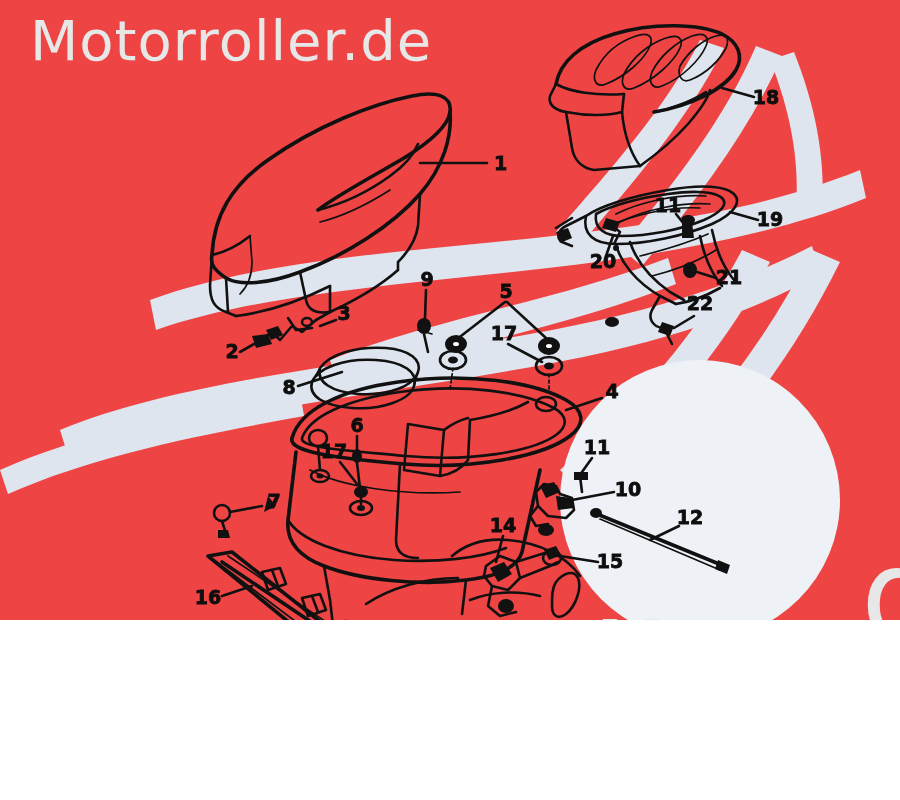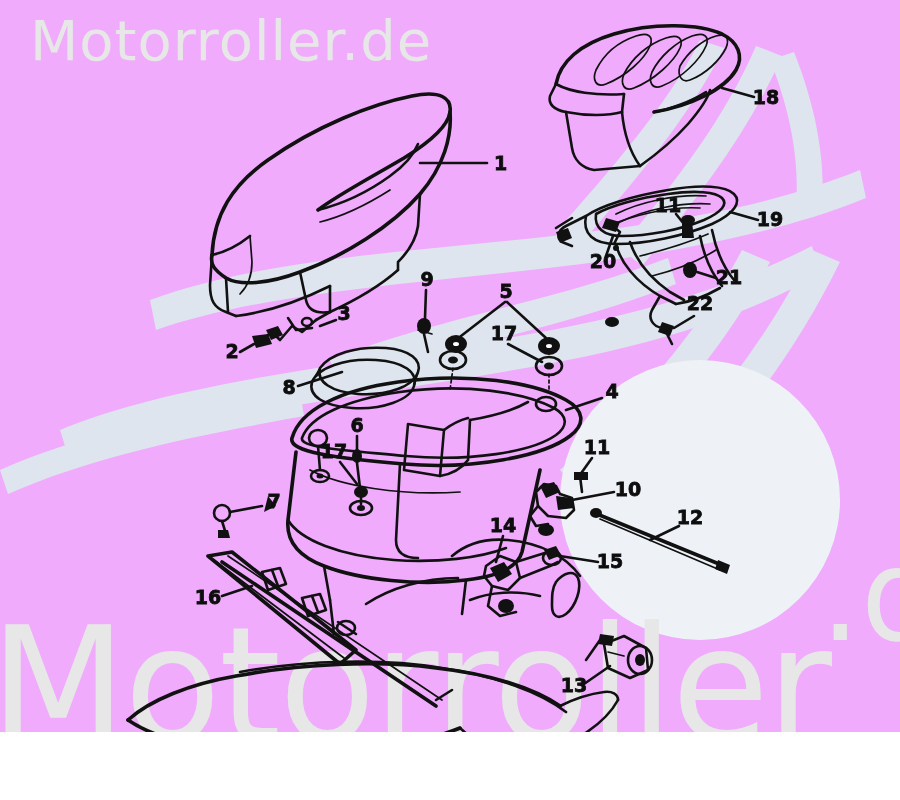--- a/index.html
+++ b/index.html
@@ -7,22 +7,22 @@
     margin: 0;
     padding: 0;
     background: #ffffff;
   }
   body {
     font-family: "Liberation Sans", sans-serif;
   }
   #page {
     position: relative;
     width: 900px;
-    height: 732px;
-    background: #f0abfc;
+    height: 620px;
+    background: #ef4444;
     overflow: hidden;
   }
   #diagram-svg {
     position: absolute;
     left: 0;
     top: 0;
     width: 900px;
     height: 800px;
   }
   .wm-text {

